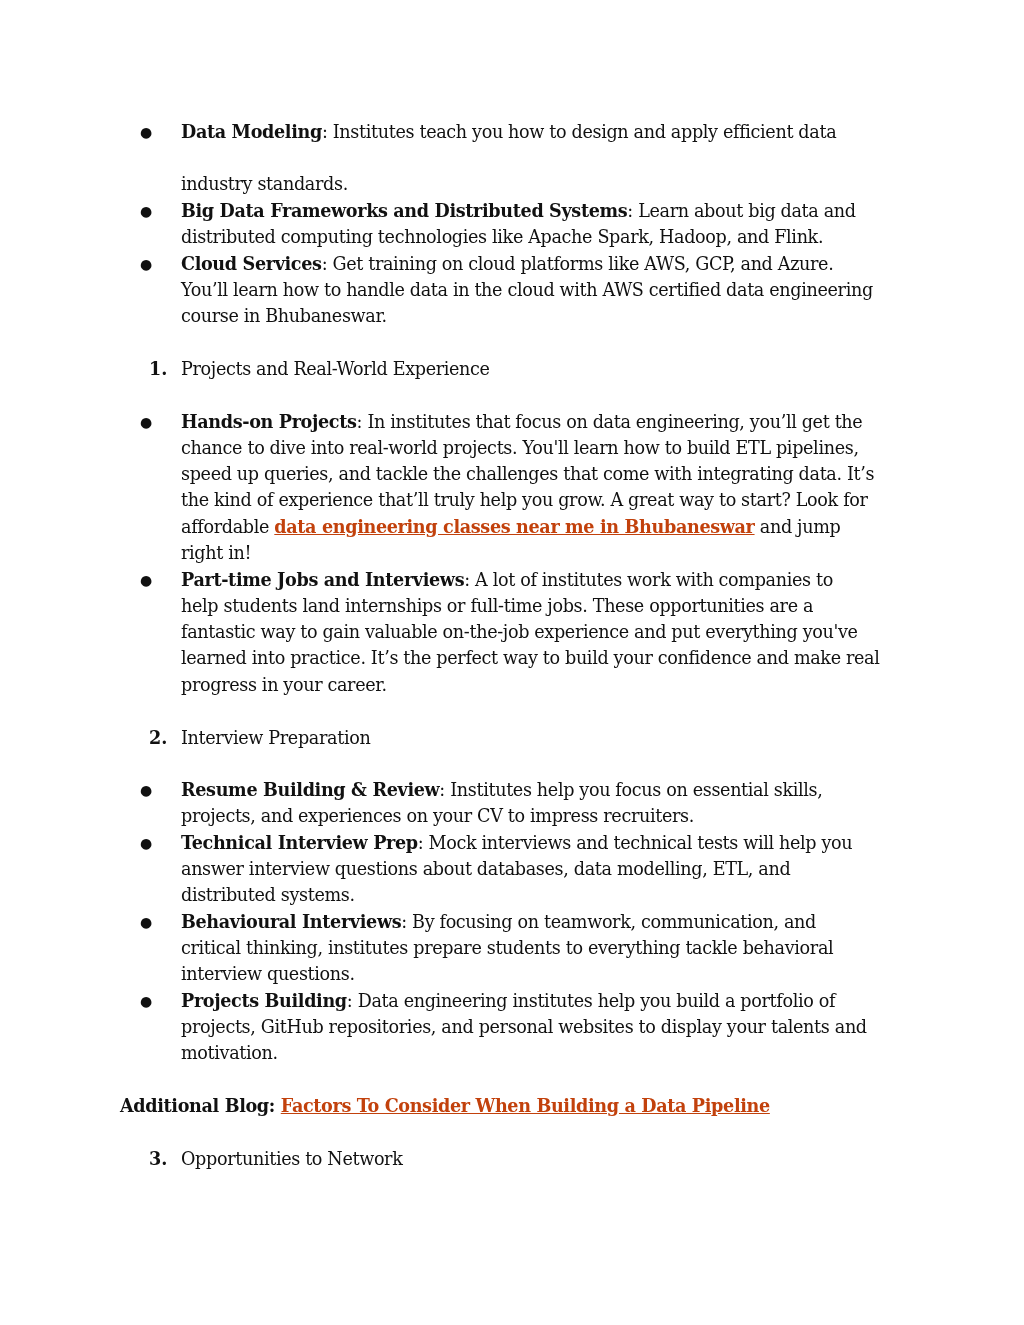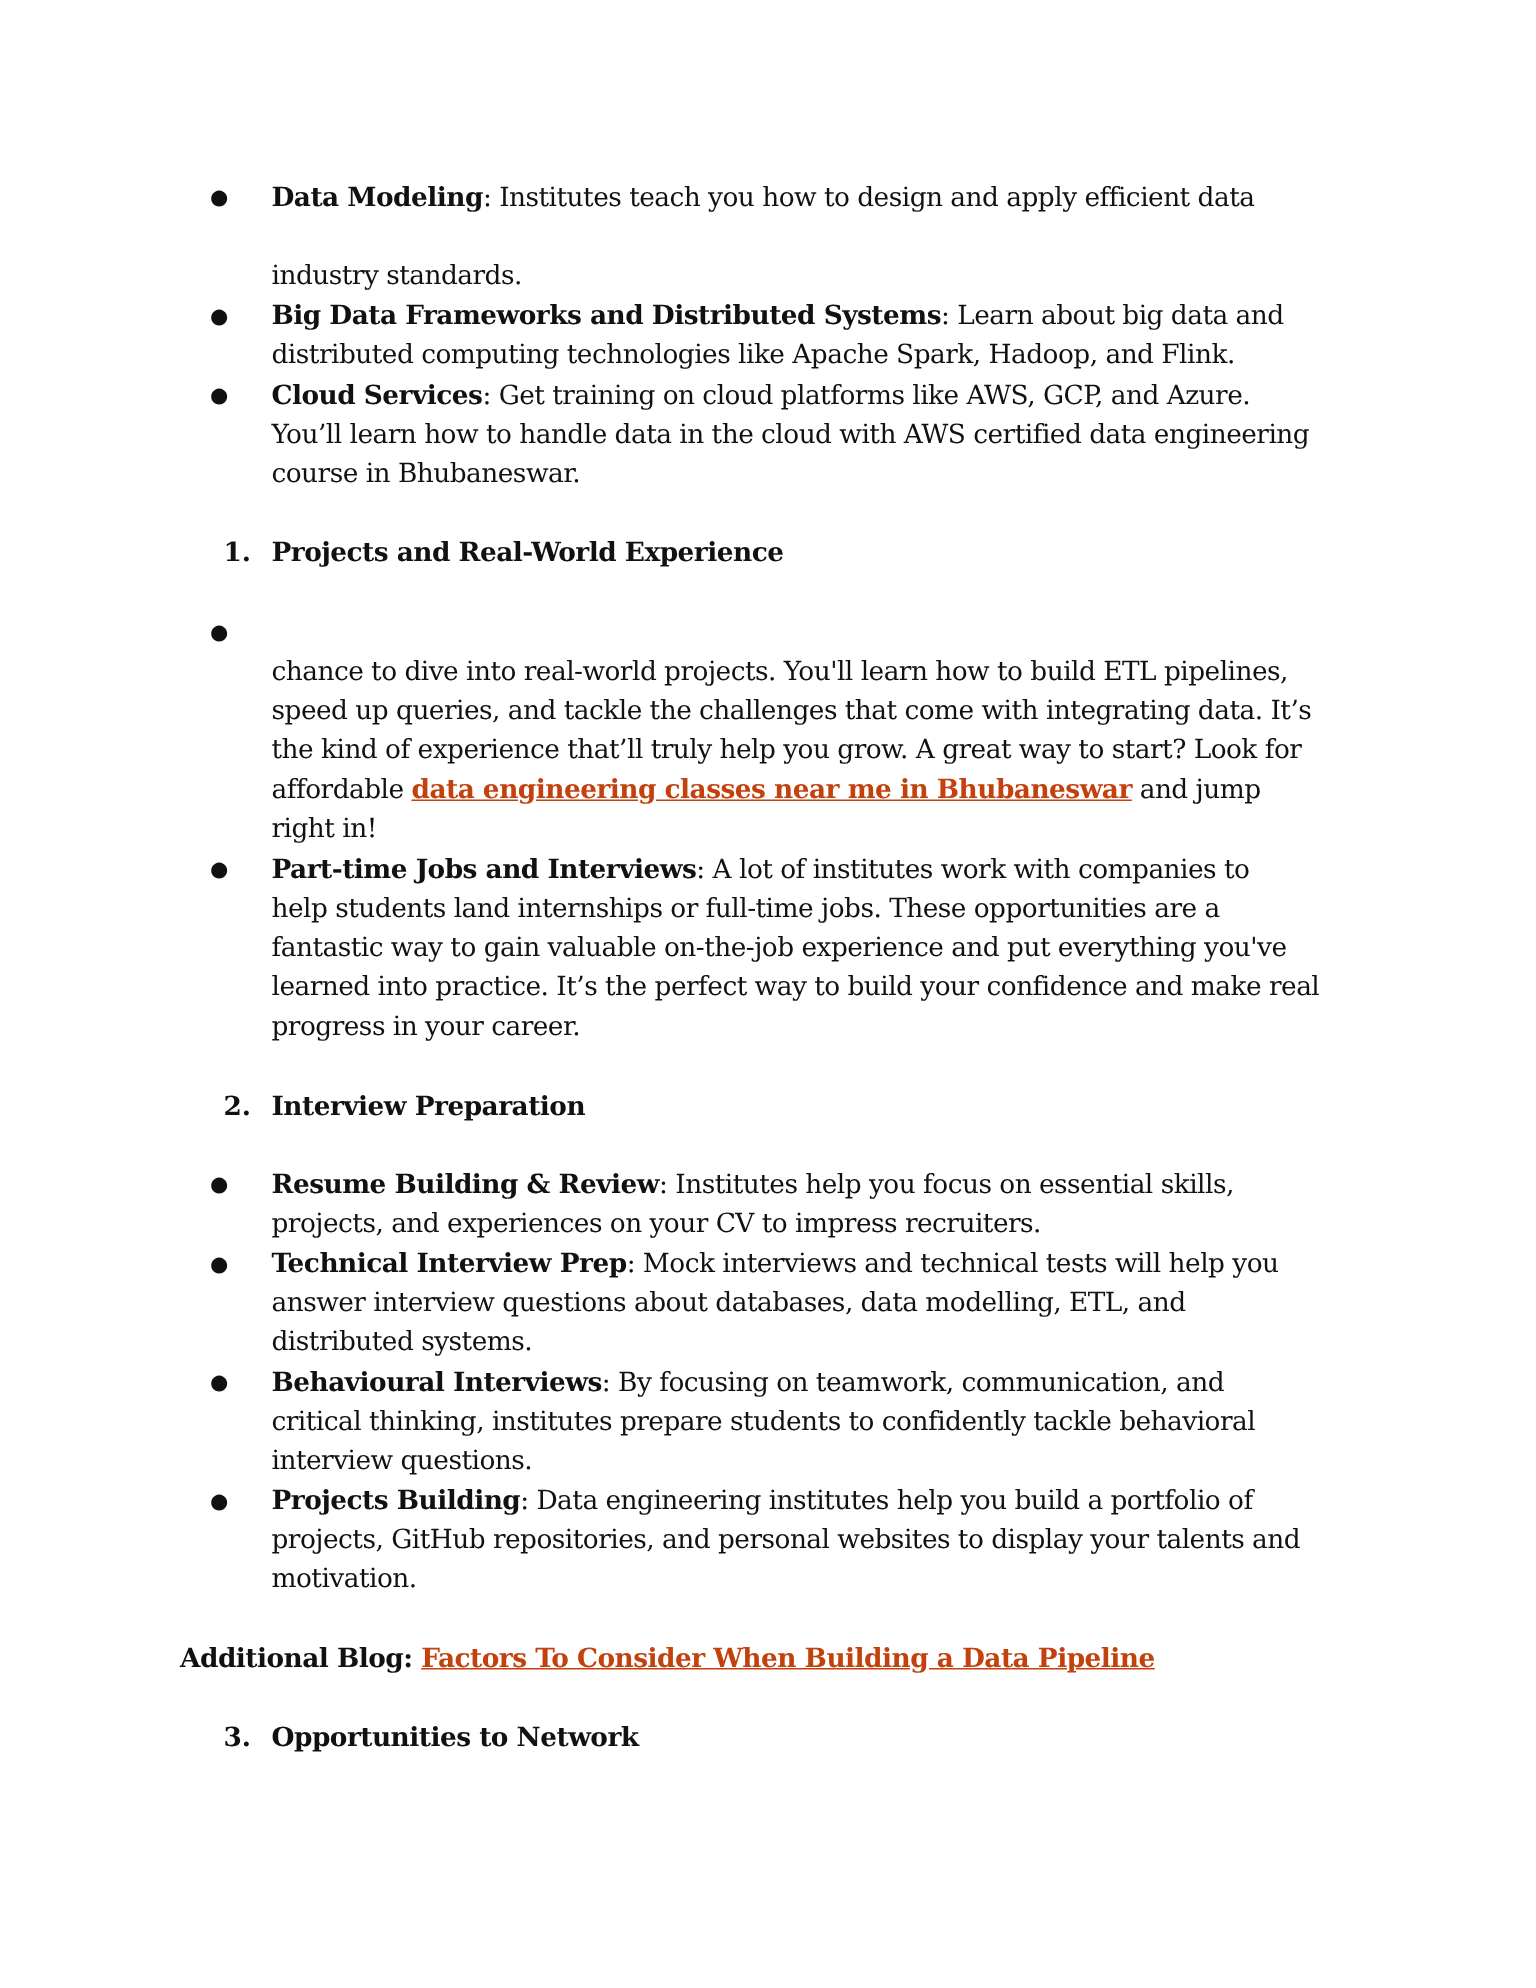--- a/index.html
+++ b/index.html
@@ -4,21 +4,21 @@
   <style>
     html, body { margin: 0; padding: 0; background: #ffffff; }
     body { width: 1024px; height: 1325px; position: relative; overflow: hidden;
            font-family: "DejaVu Serif", "Liberation Serif", serif; color: #111111; }
     .page { position: absolute; left: 0; top: 0; width: 1024px; height: 1325px; }
     .line { position: absolute; left: 181px; font-size: 17.6px; line-height: 26.3px; white-space: nowrap; letter-spacing: -0.35px; }
     .bullet { position: absolute; left: 140px; font-size: 14px; line-height: 26.3px; }
     .num { position: absolute; left: 149px; font-size: 17.6px; line-height: 26.3px; font-weight: bold; }
     b { font-weight: bold; }
     a { color: #c2410c; text-decoration: underline; font-weight: bold; }
-    .heading { font-weight: bold; }
+    .heading { font-weight: normal; }
     .addl { position: absolute; left: 120px; font-size: 17.6px; line-height: 26.3px; white-space: nowrap; letter-spacing: -0.35px; }
   </style>
 </head>
 <body>
 
 <div class="page">
 
   <span class="bullet" style="top:119px">●</span>
   <div class="line" style="top:119px"><b>Data Modeling</b><span>: Institutes teach you how to design and apply efficient data</span></div>
   <div class="line" style="top:171px">industry standards.</div>
@@ -29,20 +29,21 @@
 
   <span class="bullet" style="top:251px">●</span>
   <div class="line" style="top:251px"><b>Cloud Services</b><span>: Get training on cloud platforms like AWS, GCP, and Azure.</span></div>
   <div class="line" style="top:277px">You’ll learn how to handle data in the cloud with AWS certified data engineering</div>
   <div class="line" style="top:303px">course in Bhubaneswar.</div>
 
   <span class="num" style="top:356px">1.</span>
   <div class="line heading" style="top:356px">Projects and Real-World Experience</div>
 
   <span class="bullet" style="top:409px">●</span>
+  <div class="line" style="top:409px"><b>Hands-on Projects</b><span>: In institutes that focus on data engineering, you’ll get the</span></div>
   <div class="line" style="top:435px">chance to dive into real-world projects. You'll learn how to build ETL pipelines,</div>
   <div class="line" style="top:461px">speed up queries, and tackle the challenges that come with integrating data. It’s</div>
   <div class="line" style="top:487px">the kind of experience that’ll truly help you grow. A great way to start? Look for</div>
   <div class="line" style="top:514px"><span>affordable </span><a href="#">data engineering classes near me in Bhubaneswar</a><span> and jump</span></div>
   <div class="line" style="top:540px">right in!</div>
 
   <span class="bullet" style="top:567px">●</span>
   <div class="line" style="top:567px"><b>Part-time Jobs and Interviews</b><span>: A lot of institutes work with companies to</span></div>
   <div class="line" style="top:593px">help students land internships or full-time jobs. These opportunities are a</div>
   <div class="line" style="top:619px">fantastic way to gain valuable on-the-job experience and put everything you've</div>
@@ -56,21 +57,21 @@
   <div class="line" style="top:777px"><b>Resume Building &amp; Review</b><span>: Institutes help you focus on essential skills,</span></div>
   <div class="line" style="top:803px">projects, and experiences on your CV to impress recruiters.</div>
 
   <span class="bullet" style="top:830px">●</span>
   <div class="line" style="top:830px"><b>Technical Interview Prep</b><span>: Mock interviews and technical tests will help you</span></div>
   <div class="line" style="top:856px">answer interview questions about databases, data modelling, ETL, and</div>
   <div class="line" style="top:882px">distributed systems.</div>
 
   <span class="bullet" style="top:909px">●</span>
   <div class="line" style="top:909px"><b>Behavioural Interviews</b><span>: By focusing on teamwork, communication, and</span></div>
-  <div class="line" style="top:935px">critical thinking, institutes prepare students to confidently tackle behavioral</div>
+  <div class="line" style="top:935px">critical thinking, institutes prepare students to everything tackle behavioral</div>
   <div class="line" style="top:961px">interview questions.</div>
 
   <span class="bullet" style="top:988px">●</span>
   <div class="line" style="top:988px"><b>Projects Building</b><span>: Data engineering institutes help you build a portfolio of</span></div>
   <div class="line" style="top:1014px">projects, GitHub repositories, and personal websites to display your talents and</div>
   <div class="line" style="top:1040px">motivation.</div>
 
   <div class="addl" style="top:1093px"><b>Additional Blog: </b><a href="#">Factors To Consider When Building a Data Pipeline</a></div>
 
   <span class="num" style="top:1146px">3.</span>

